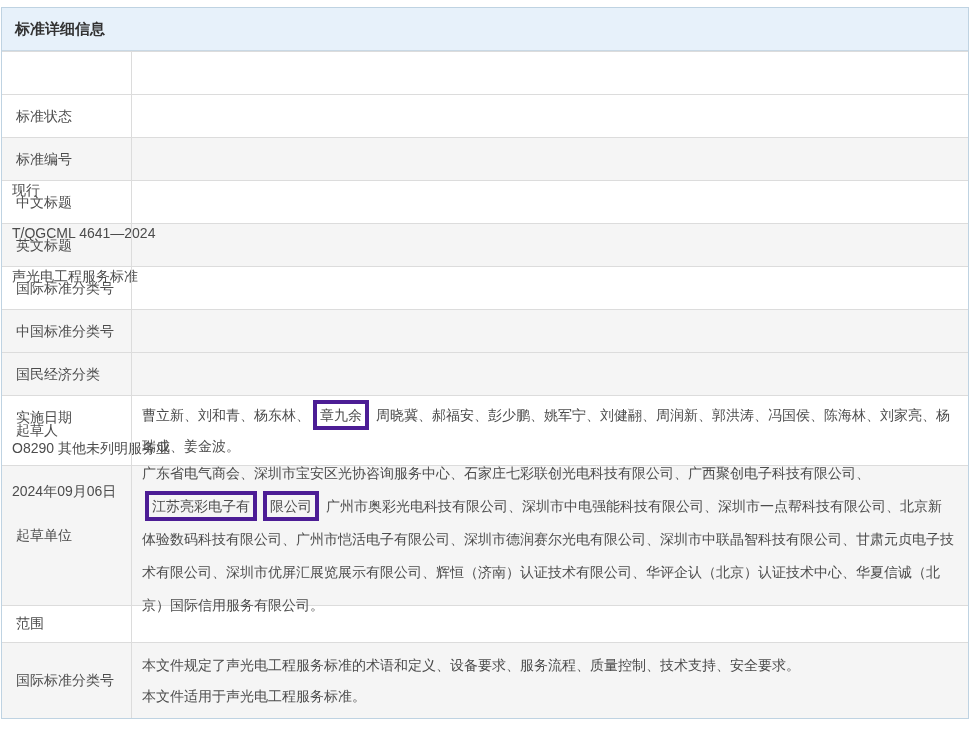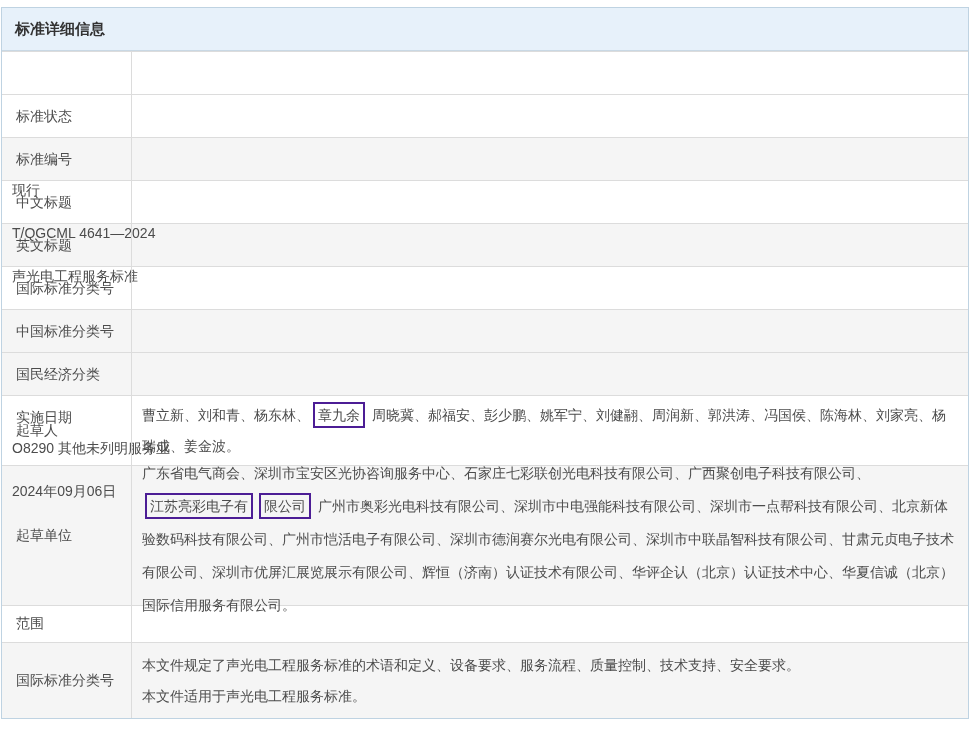--- a/index.html
+++ b/index.html
@@ -54,21 +54,21 @@
     padding: 0 14px 0 10px;
     display: flex;
     align-items: center;
     color: #4c4c4c;
   }
   .value .inner { display: block; width: 100%; }
   .lh-drafters .inner { line-height: 31px; }
   .lh-orgs .inner { line-height: 33px; margin-top: 7px; }
   .red-box {
     display: inline-block;
-    border: 2px solid #4c1d95;
+    border: 4px solid #4c1d95;
     padding: 0 3px;
     margin: 0 3px;
     line-height: 22px;
   }
   .mc .inner p { line-height: 20px; margin: 0 0 11px 0; }
   .mc .inner p:last-child { margin-bottom: 0; }
 </style>
 </head>
 <body>
 

